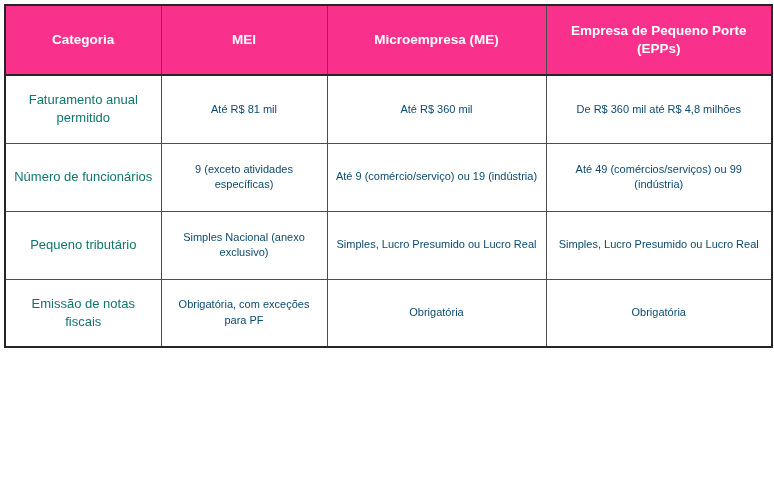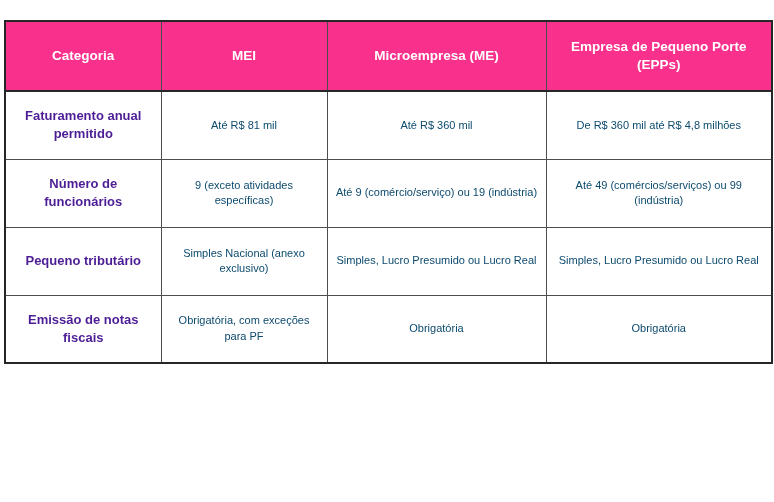--- a/index.html
+++ b/index.html
@@ -5,21 +5,21 @@
   html, body {
     margin: 0;
     padding: 0;
     background: #ffffff;
     width: 774px;
     height: 502px;
     overflow: hidden;
     font-family: "Liberation Sans", "DejaVu Sans", sans-serif;
   }
   .table-wrap {
-    padding: 20px 3px 0 4px;
+    padding: 4px 3px 0 4px;
   }
   table.comparison {
     border-collapse: collapse;
     table-layout: fixed;
     width: 767px;
     border: 2px solid #262626;
   }
   col.c1 { width: 156px; }
   col.c2 { width: 166px; }
   col.c3 { width: 219px; }
@@ -40,23 +40,23 @@
     line-height: 1.35;
     border-bottom: 2px solid #262626;
   }
   tbody tr { height: 68px; }
   tbody td {
     color: #0c4a6e;
     font-size: 11px;
     line-height: 1.4;
   }
   tbody td.category {
-    font-weight: bold;
+    font-weight: normal;
     font-size: 13px;
-    color: #4c1d95;
+    color: #0f766e;
   }
 </style>
 </head>
 <body>
 
 <div class="table-wrap">
   <table class="comparison">
     <colgroup>
       <col class="c1">
         <col class="c2">

